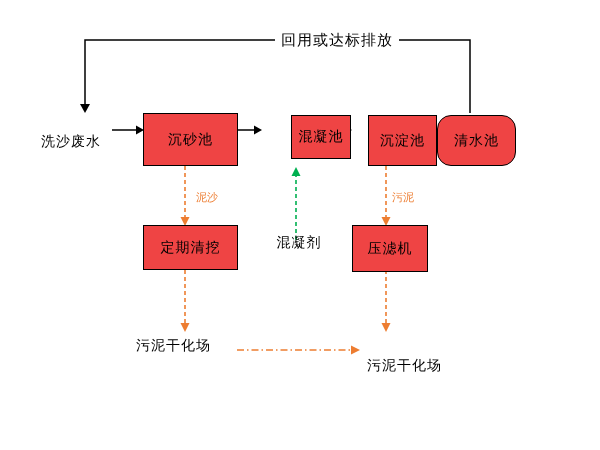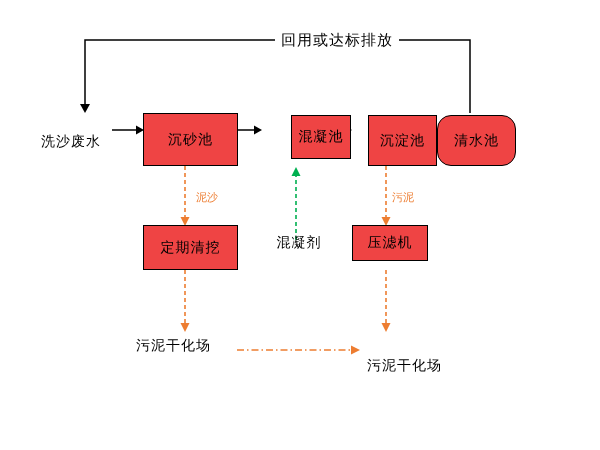--- a/index.html
+++ b/index.html
@@ -25,21 +25,21 @@
     justify-content: center;
     font-size: 14px;
     letter-spacing: 1px;
     color: #000;
   }
   .box-grit      { left: 143px; top: 113px; width: 95px; height: 53px; }
   .box-coag      { left: 262px; top: 115px; width: 60px; height: 44px; margin-left: 29px; }
   .box-sediment  { left: 352px; top: 115px; width: 69px; height: 51px; margin-left: 16px; }
   .box-clear     { left: 437px; top: 115px; width: 79px; height: 51px; border-radius: 14px; }
   .box-cleanout  { left: 143px; top: 225px; width: 95px; height: 45px; }
-  .box-press     { left: 352px; top: 225px; width: 76px; height: 36px; }
+  .box-press     { left: 352px; top: 225px; width: 76px; height: 47px; }
 
   .lbl {
     position: absolute;
     font-size: 14px;
     white-space: nowrap;
     letter-spacing: 1px;
     color: #000000;
   }
   .lbl-recycle {
     left: 337px; top: 31px;

